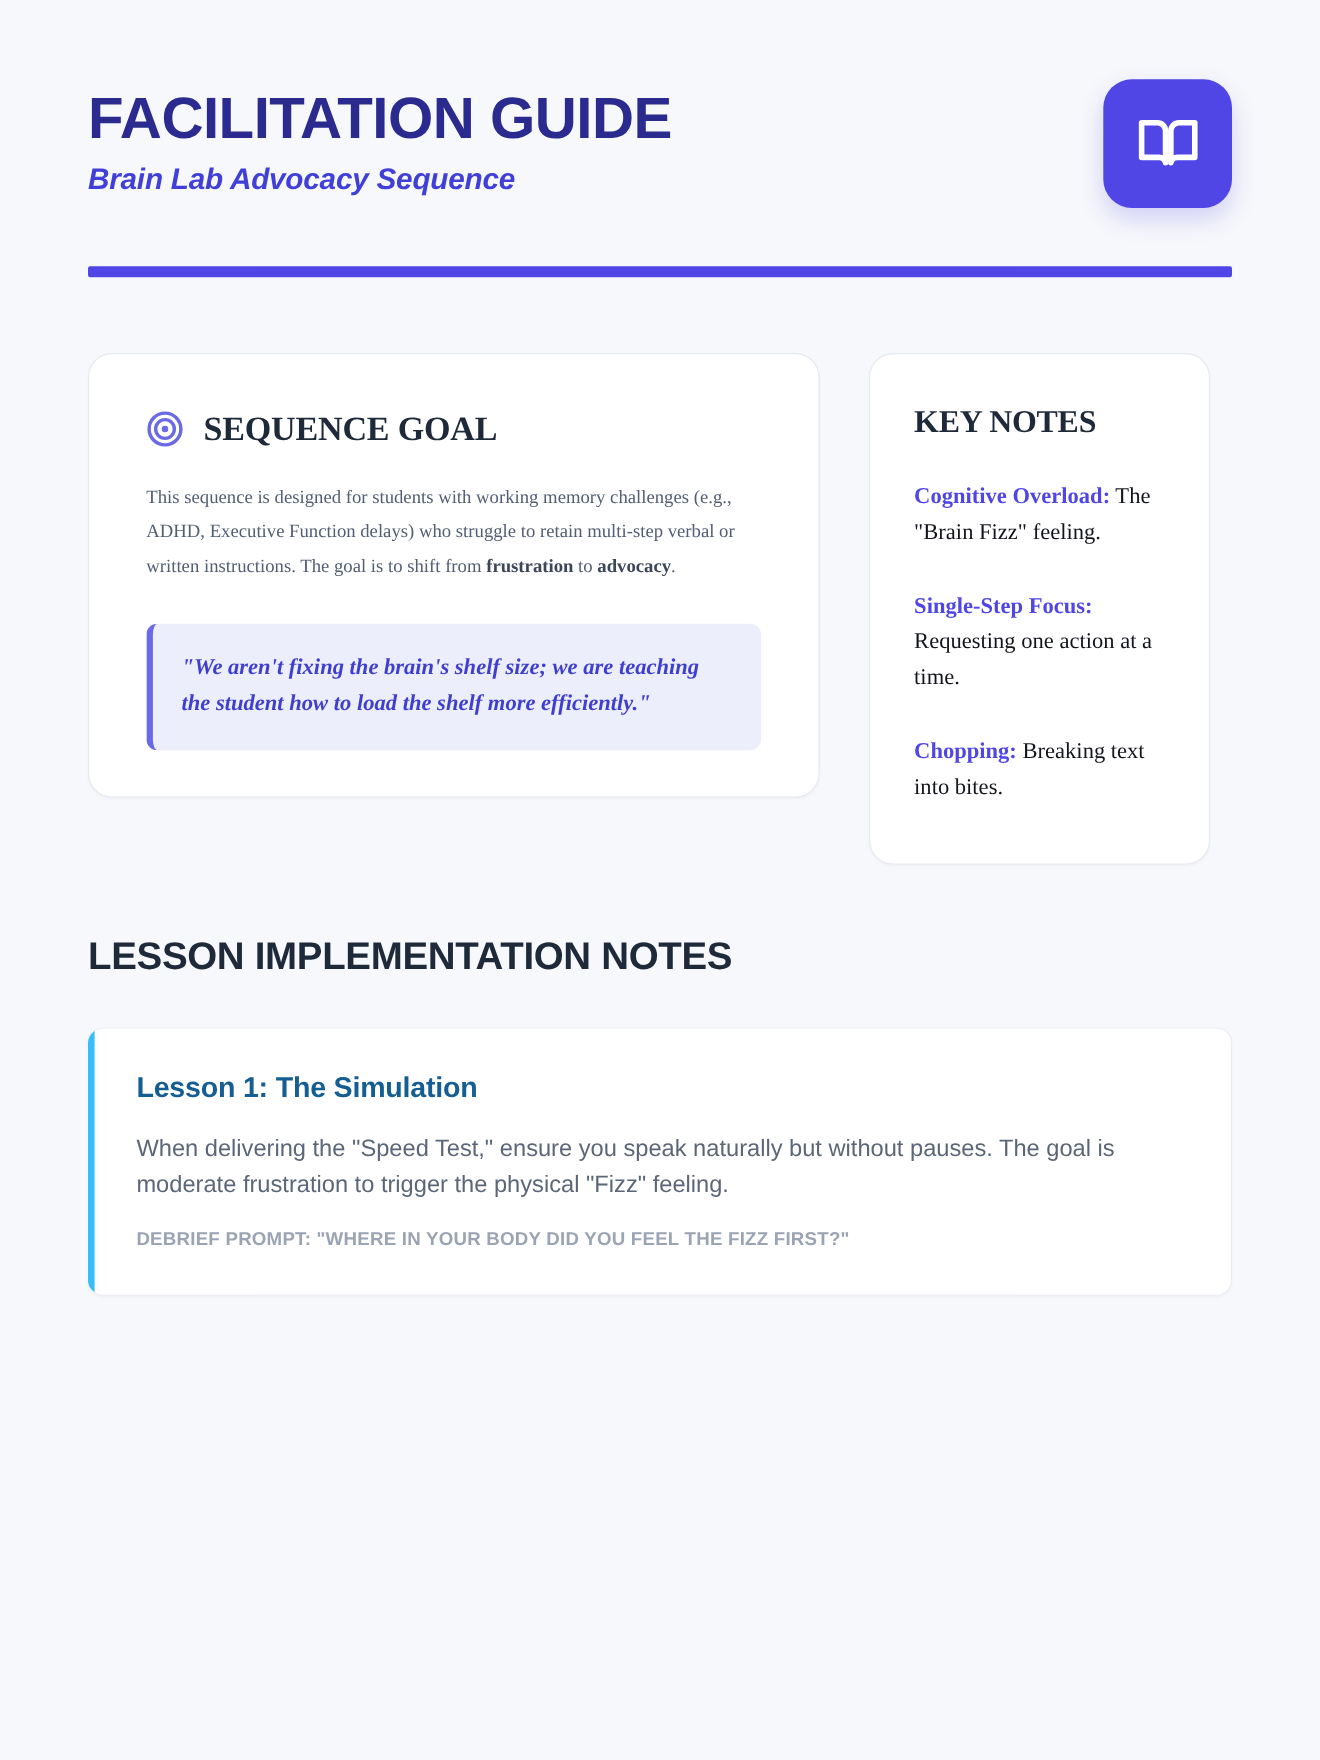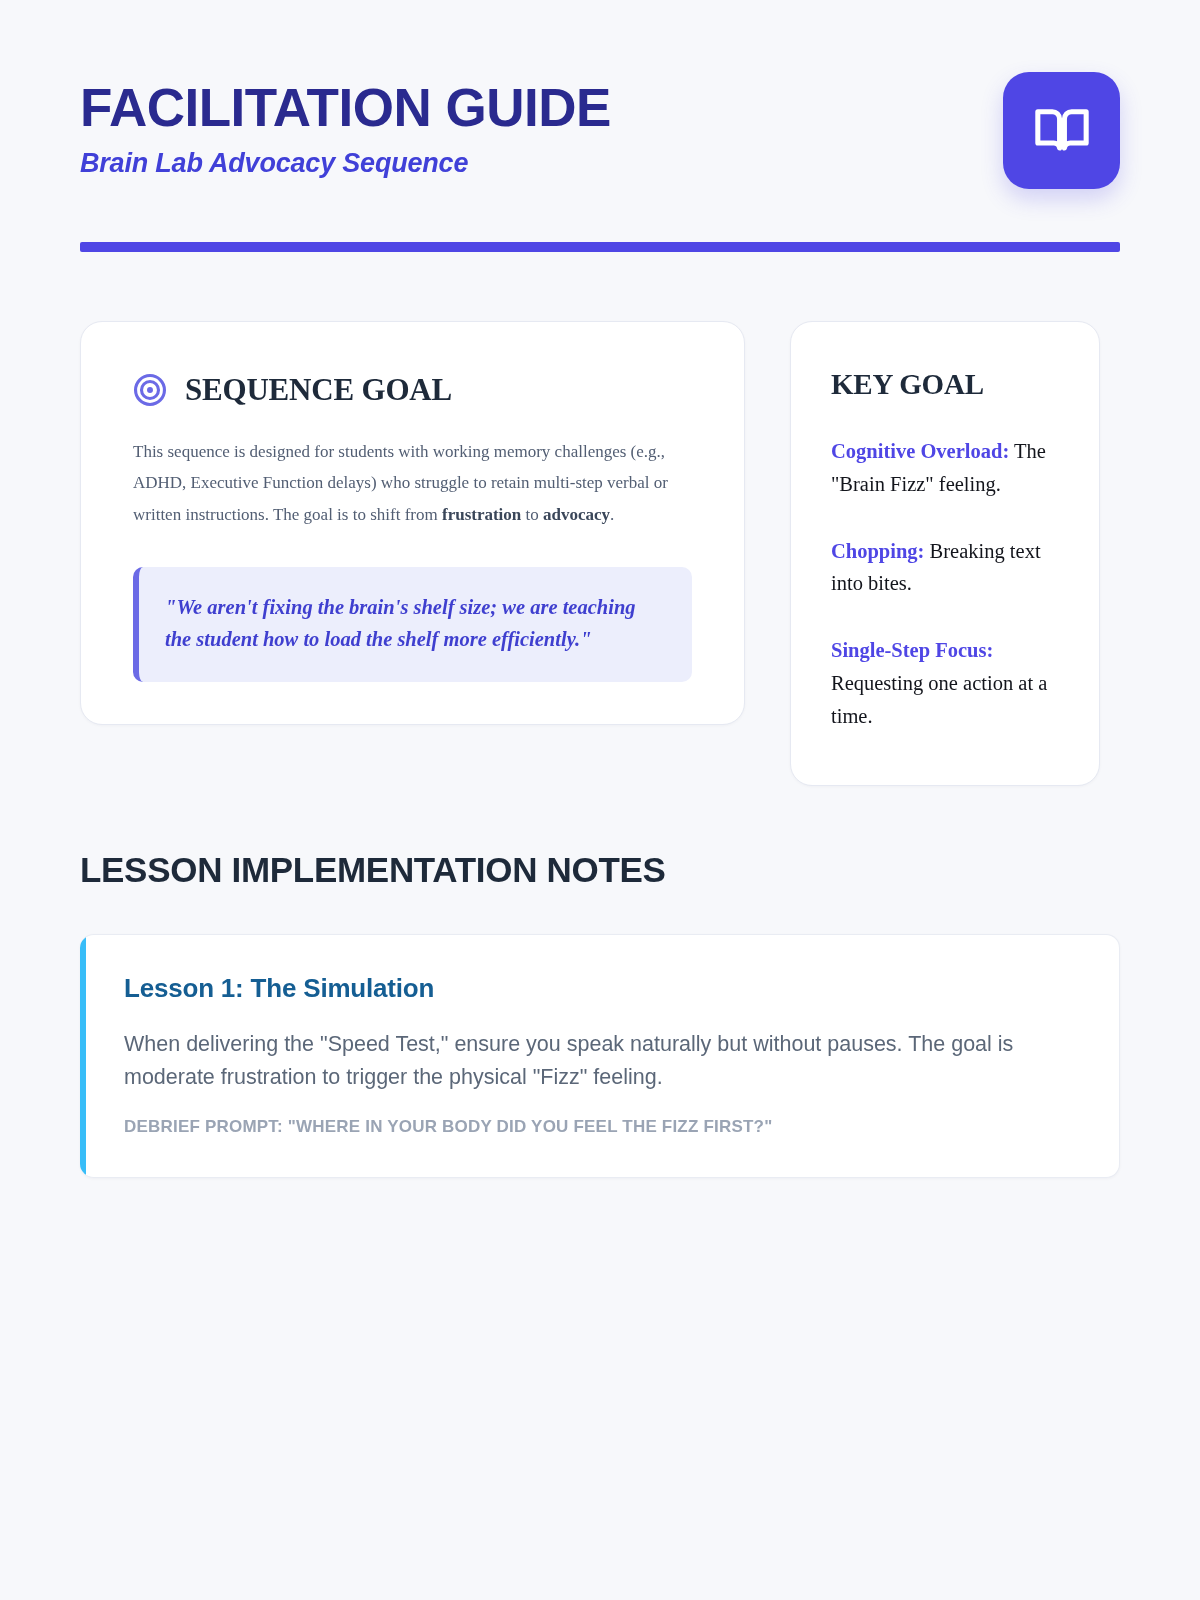--- a/index.html
+++ b/index.html
@@ -248,27 +248,27 @@
       </div>
 
       <p class="goal-body"><span>This sequence is designed for students with working memory challenges (e.g., ADHD, Executive Function delays) who struggle to retain multi-step verbal or written instructions. The goal is to shift from </span><b>frustration</b><span> to </span><b>advocacy</b><span>.</span></p>
 
       <div class="quote">
         <p>"We aren't fixing the brain's shelf size; we are teaching the student how to load the shelf more efficiently."</p>
       </div>
     </div>
 
     <div class="card terms-card">
-      <div class="terms-title">KEY GOAL</div>
+      <div class="terms-title">KEY NOTES</div>
 
       <p class="term"><span class="term-name">Cognitive Overload:</span><span> The "Brain Fizz" feeling.</span></p>
 
+      <p class="term"><span class="term-name">Single-Step Focus:</span><span> Requesting one action at a time.</span></p>
+
       <p class="term"><span class="term-name">Chopping:</span><span> Breaking text into bites.</span></p>
-
-      <p class="term"><span class="term-name">Single-Step Focus:</span><span> Requesting one action at a time.</span></p>
     </div>
   </div>
 
   <div class="section-heading">LESSON IMPLEMENTATION NOTES</div>
 
   <div class="lessons">
 
     <div class="lesson" style="--accent:#38bdf8; --title:#155e93;">
       <div class="lesson-title">Lesson 1: The Simulation</div>
       <p class="lesson-body">When delivering the "Speed Test," ensure you speak naturally but without pauses. The goal is moderate frustration to trigger the physical "Fizz" feeling.</p>

